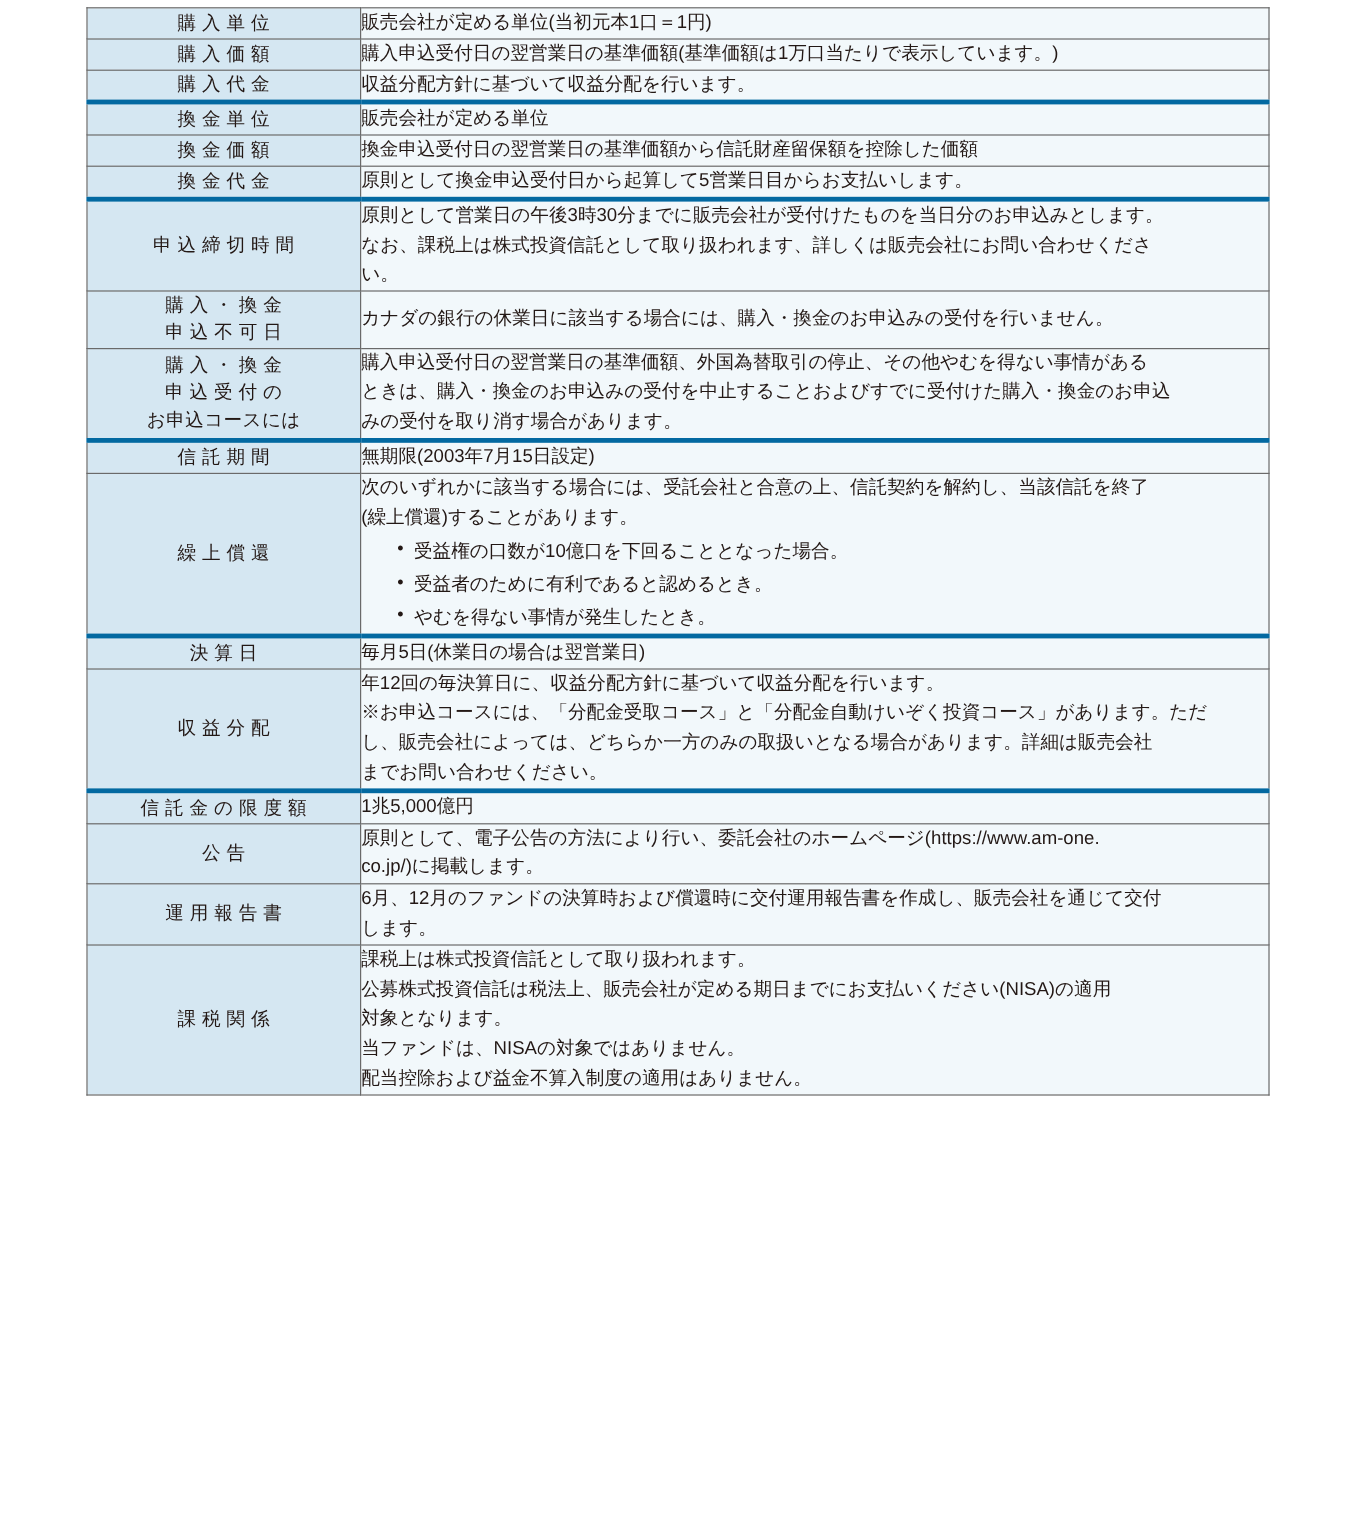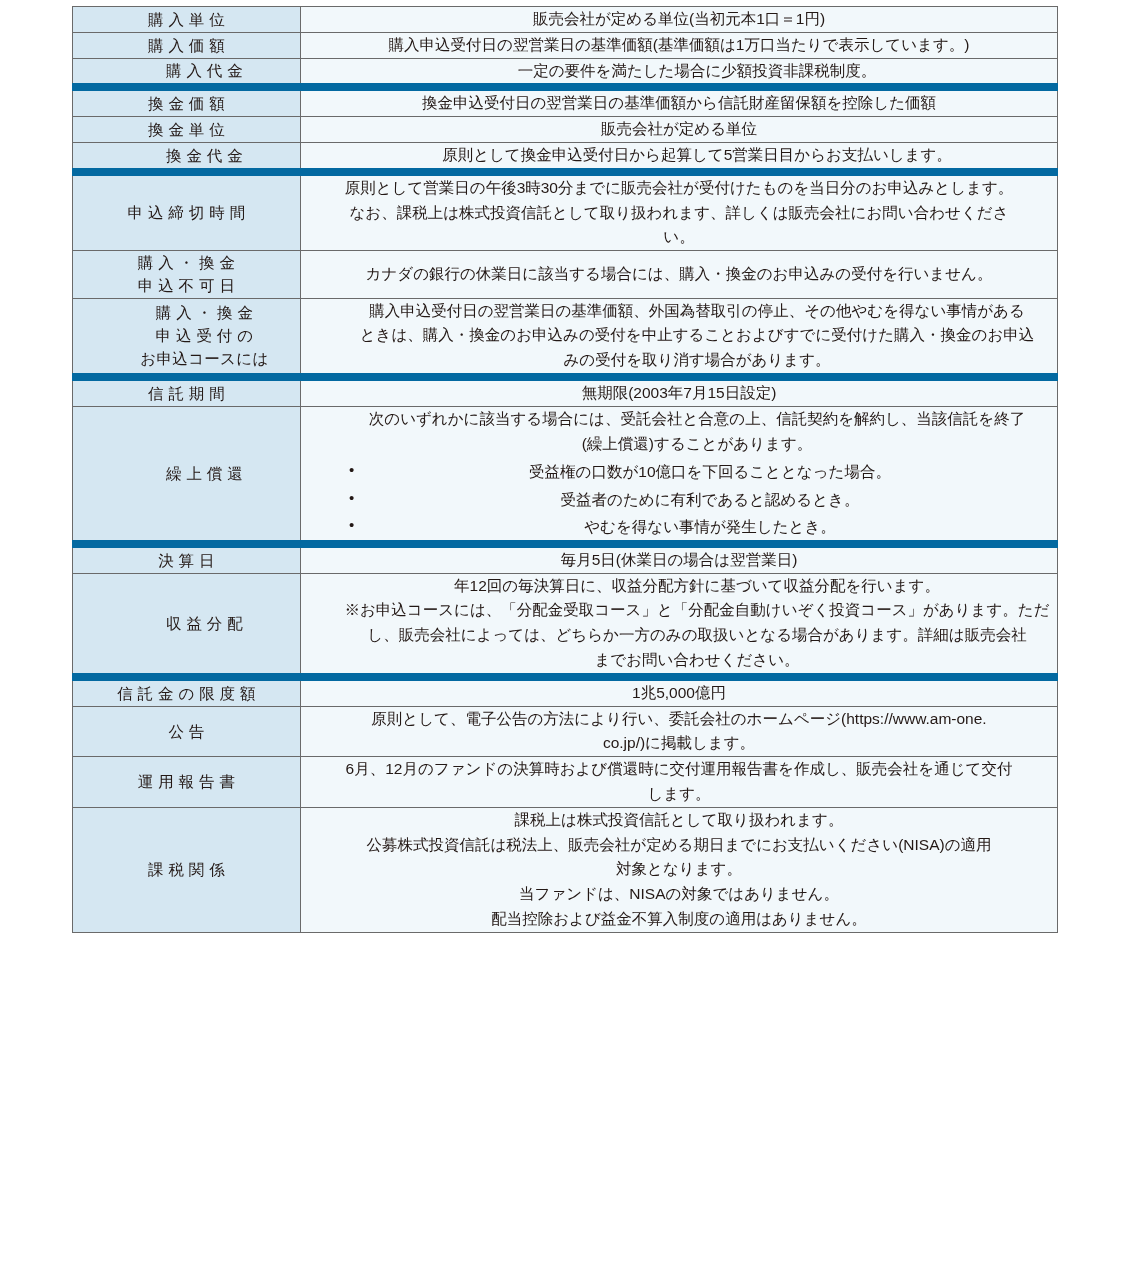--- a/index.html
+++ b/index.html
@@ -46,33 +46,32 @@
   }
   td.value {
     background: #f2f8fb;
     border-top: 1px solid #6a6a6a;
     border-bottom: 1px solid #6a6a6a;
     border-right: 1px solid #6a6a6a;
     font-size: 15.5px;
     line-height: 1.6;
     padding: 7px 12px 8px 14px;
     box-sizing: border-box;
-    text-align: center;
+    text-align: left;
   }
   
   tr.thick-below td {
-    border-bottom: 8px solid #0369a1;
-    padding-left: 36px;
+    border-bottom: 4px solid #0369a1;
   }
   .lbl-lines {
     display: block;
     line-height: 1.5;
   }
   ul.bullets {
-    margin: 2px 0 0 0;
+    margin: 2px 0 0 18px;
     padding: 0;
     list-style: none;
   }
   ul.bullets li {
     position: relative;
     padding-left: 26px;
     line-height: 1.75;
   }
   ul.bullets li:before {
     content: "\2022";
@@ -108,39 +107,39 @@
         <td class="value">
           <span class="vline">購入申込受付日の翌営業日の基準価額(基準価額は1万口当たりで表示しています。)</span>
         </td>
       </tr>
 
       <tr class="thick-below">
         <td class="label">
           <span class="lbl-lines">購 入 代 金</span>
         </td>
         <td class="value">
-          <span class="vline">一定の要件を満たした場合に少額投資非課税制度。</span>
+          <span class="vline">収益分配方針に基づいて収益分配を行います。</span>
+        </td>
+      </tr>
+
+      <tr>
+        <td class="label">
+          <span class="lbl-lines">換 金 単 位</span>
+        </td>
+        <td class="value">
+          <span class="vline">販売会社が定める単位</span>
         </td>
       </tr>
 
       <tr>
         <td class="label">
           <span class="lbl-lines">換 金 価 額</span>
         </td>
         <td class="value">
           <span class="vline">換金申込受付日の翌営業日の基準価額から信託財産留保額を控除した価額</span>
-        </td>
-      </tr>
-
-      <tr>
-        <td class="label">
-          <span class="lbl-lines">換 金 単 位</span>
-        </td>
-        <td class="value">
-          <span class="vline">販売会社が定める単位</span>
         </td>
       </tr>
 
       <tr class="thick-below">
         <td class="label">
           <span class="lbl-lines">換 金 代 金</span>
         </td>
         <td class="value">
           <span class="vline">原則として換金申込受付日から起算して5営業日目からお支払いします。</span>
         </td>

